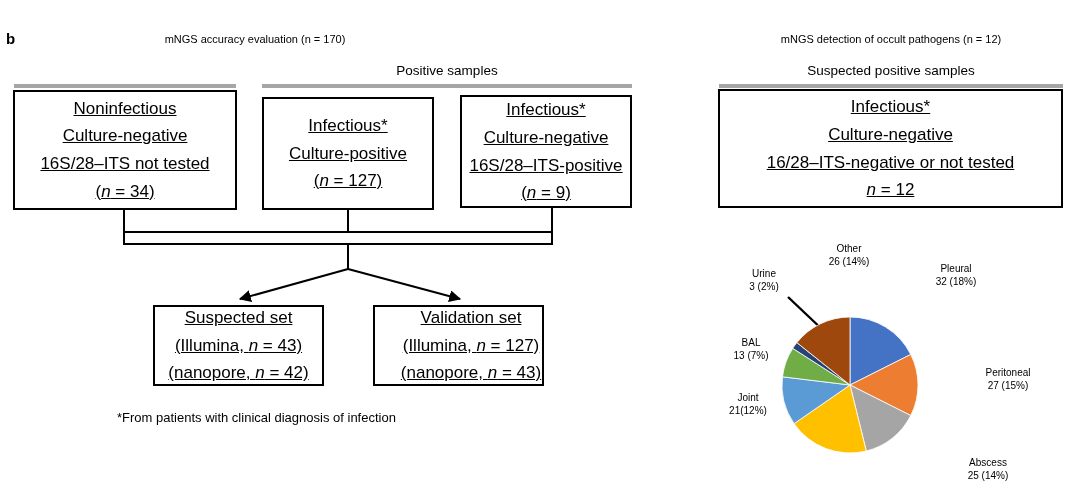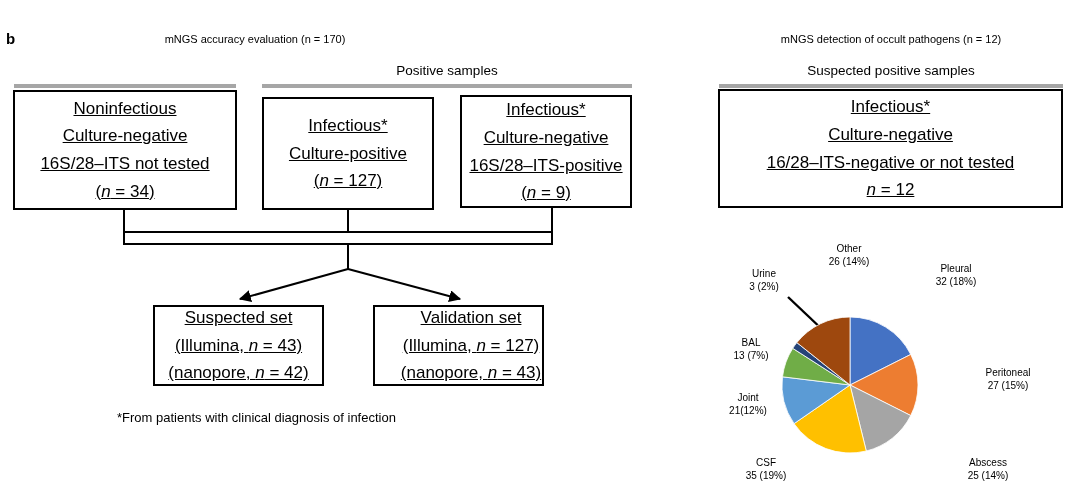--- a/index.html
+++ b/index.html
@@ -197,24 +197,20 @@
     <div class="pie-label" style="left:248px; top:122px; width:120px;">
       <span class="lbl-name">Peritoneal</span>
       <span class="lbl-val">27 (15%)</span>
     </div>
     
     <div class="pie-label" style="left:233px; top:212px; width:110px;">
       <span class="lbl-name">Abscess</span>
       <span class="lbl-val">25 (14%)</span>
     </div>
     
-    <div class="pie-label" style="left:16px; top:212px; width:100px;">
-      <span class="lbl-name">CSF</span>
-      <span class="lbl-val">35 (19%)</span>
-    </div>
     
     <div class="pie-label" style="left:-2px; top:147px; width:100px;">
       <span class="lbl-name">Joint</span>
       <span class="lbl-val">21(12%)</span>
     </div>
     
     <div class="pie-label" style="left:6px; top:92px; width:90px;">
       <span class="lbl-name">BAL</span>
       <span class="lbl-val">13 (7%)</span>
     </div>

